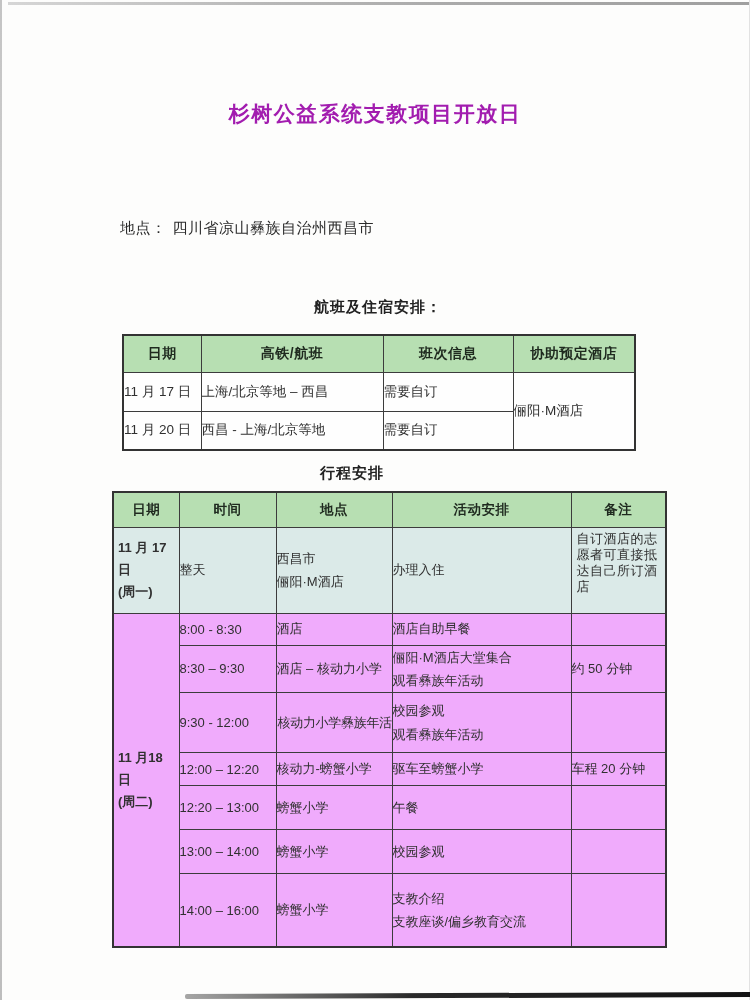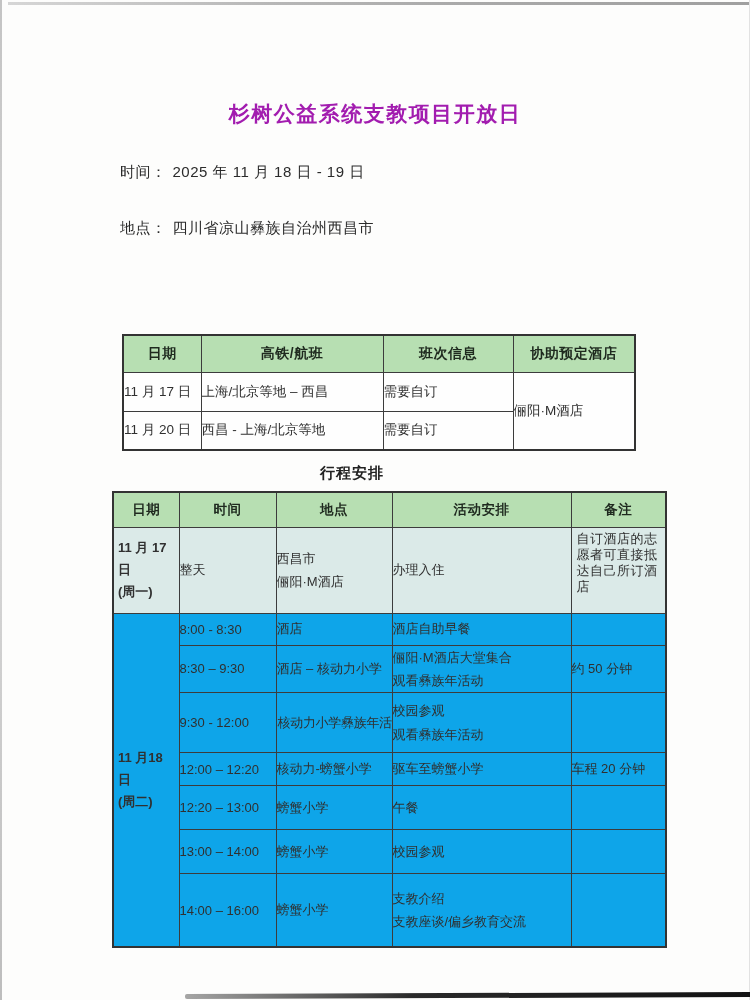--- a/index.html
+++ b/index.html
@@ -76,21 +76,21 @@
     width: 553px;
     border: 2px solid #333;
   }
   .itin-table th {
     background: #b7dfb2; font-size: 13.5px; font-weight: bold; color: #1f2a1f;
     height: 35px; letter-spacing: .5px;
   }
   .itin-table td { font-size: 13px; color: #303030; }
 
   .row-day1 td { background: #dbeae8; }
-  .row-day2 td { background: #0ea5e9; }
+  .row-day2 td { background: #f0abfc; }
 
   .cell-date {
     font-weight: bold; font-size: 12.5px; text-align: left;
     padding-left: 4px; line-height: 1.7; white-space: pre-line;
   }
   .preline { white-space: pre-line; line-height: 1.8; }
   .tight-loc { font-size: 11.5px; white-space: nowrap; letter-spacing: -0.3px; padding: 0 1px; }
   .cell-note-day1 {
     font-size: 13.5px; text-align: left; vertical-align: top;
     padding: 3px 2px 17px 5px; line-height: 1.25; letter-spacing: .5px;
@@ -101,27 +101,25 @@
 <body>
 
 <div class="page">
 
   <div class="scan-top-line"></div>
   <div class="scan-left-edge"></div>
   <div class="scan-right-edge"></div>
 
   <div class="doc-title">杉树公益系统支教项目开放日</div>
 
-  <div class="info-line info-time">
-    <span class="lbl">时间：</span><span>2025 年 11 月 18 日 - 19 日</span>
-  </div>
   <div class="info-line info-loc">
     <span class="lbl">地点：</span><span>四川省凉山彝族自治州西昌市</span>
   </div>
 
+  <div class="section-caption caption-travel">航班及住宿安排：</div>
 
   <table class="travel-table">
     <colgroup>
       <col style="width:78px">
         <col style="width:182px">
         <col style="width:130px">
         <col style="width:122px">
     </colgroup>
     <tbody>
         <tr>

